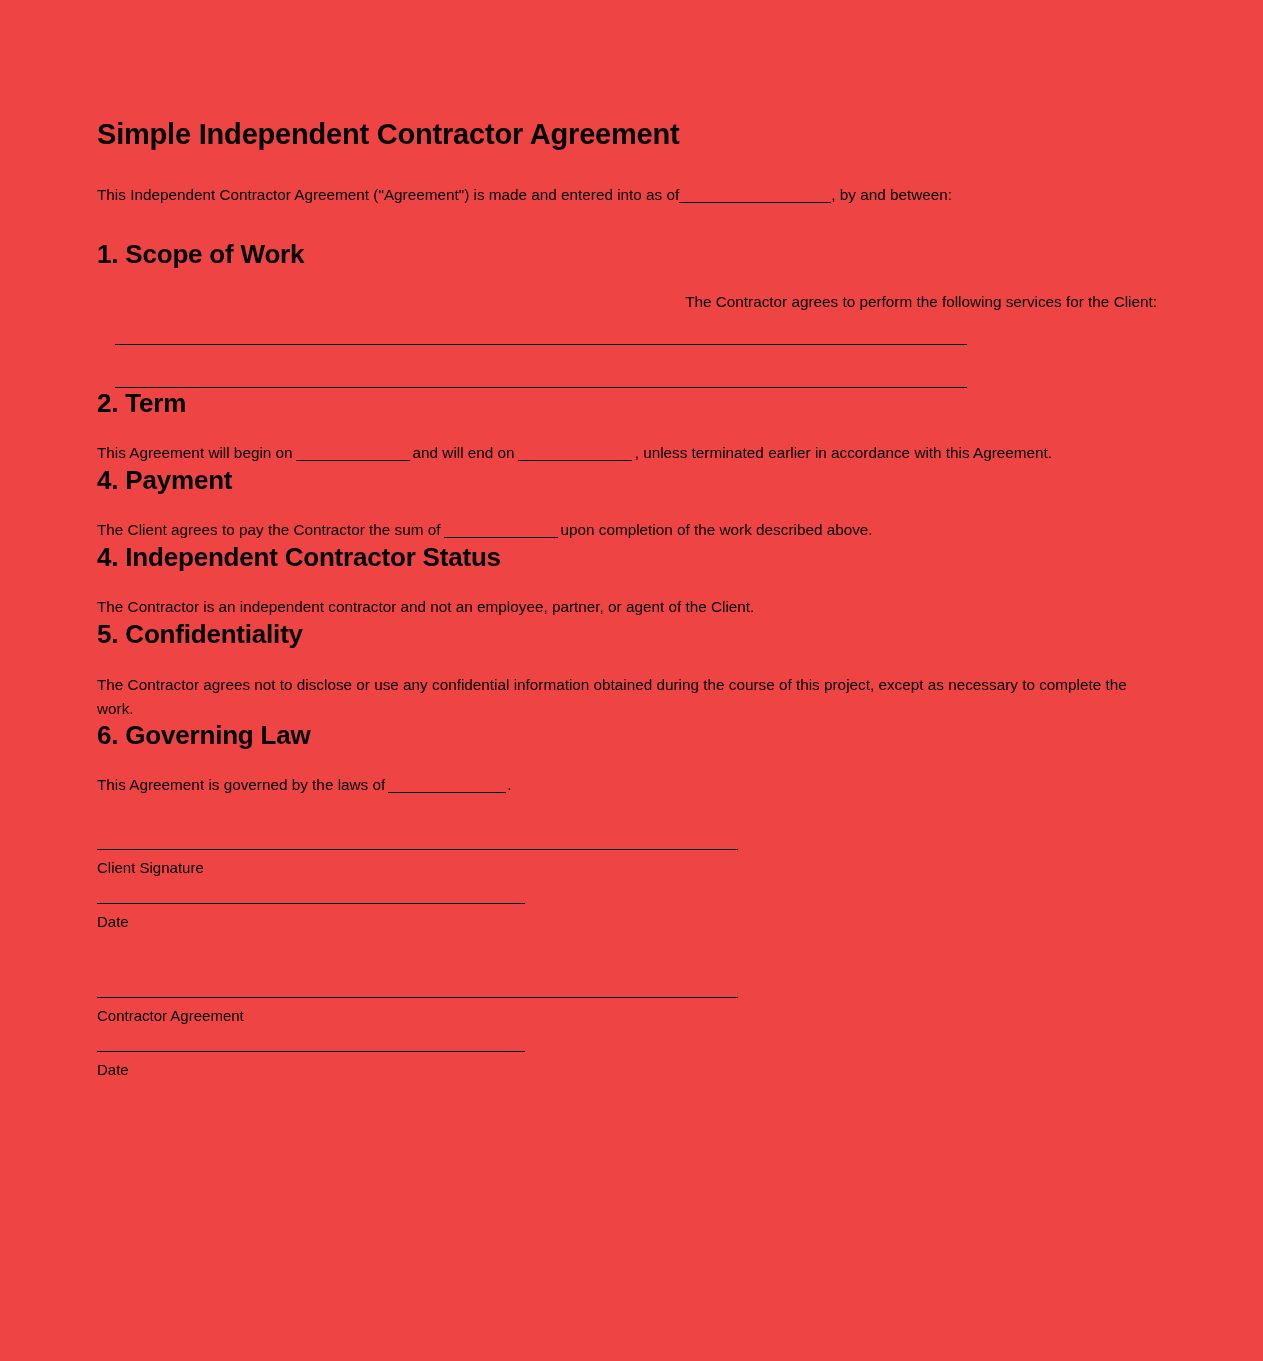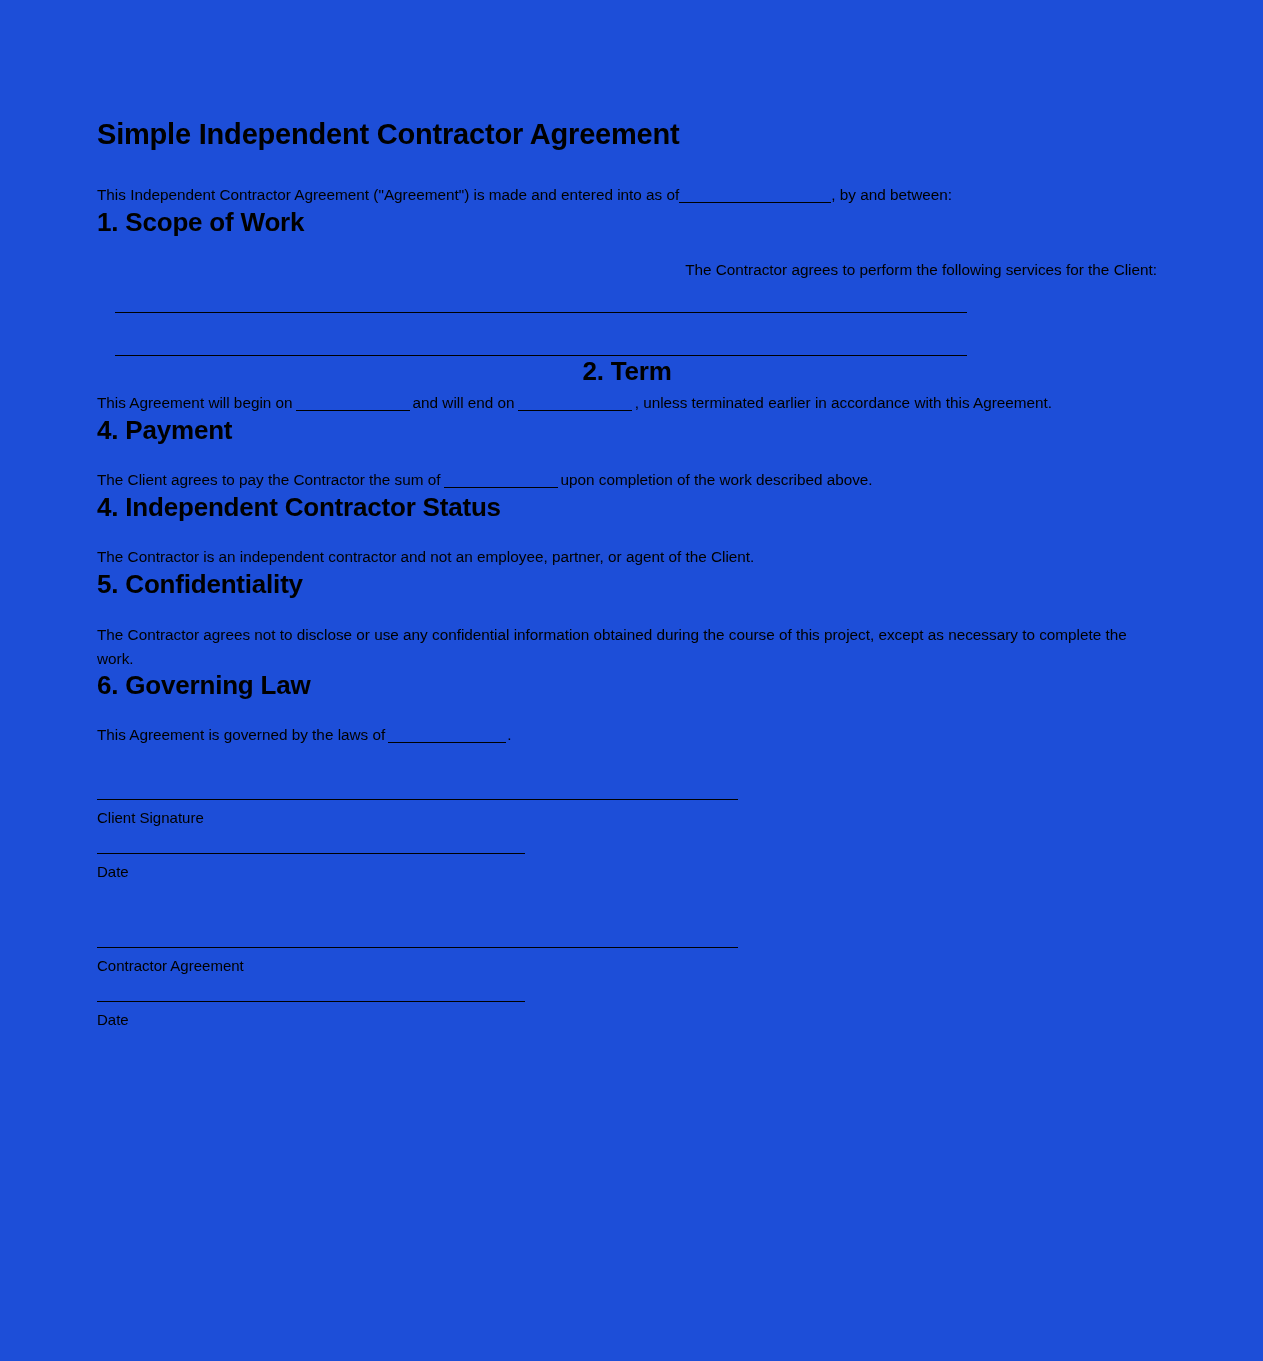--- a/index.html
+++ b/index.html
@@ -11,21 +11,21 @@
     width: 1263px;
     height: 1361px;
     font-family: "Liberation Sans", sans-serif;
     color: #000000;
     -webkit-font-smoothing: antialiased;
   }
   .page {
     position: relative;
     width: 1263px;
     height: 1361px;
-    background: #1d4ed8;
+    background: #ef4444;
     box-sizing: border-box;
     padding: 16px;
   }
   .content {
     position: absolute;
     left: 97px;
     top: 118px;
     width: 1060px;
   }
 
@@ -38,21 +38,21 @@
   }
 
   .para {
     font-size: 15.3px;
     line-height: 1.55;
     margin: 0;
     font-weight: normal;
   }
 
   .intro {
-    margin-bottom: 0;
+    margin-bottom: 32px;
   }
 
   
   .blank {
     display: inline-block;
     border-bottom: 1.6px solid #000;
     vertical-align: -3px;
     height: 13px;
   }
   .blank-date   { width: 152px; }
@@ -84,22 +84,22 @@
     font-size: 26px;
     font-weight: bold;
     letter-spacing: -0.2px;
     margin: 0;
     line-height: 1.2;
   }
 
   
   .sec-1-h   { margin-top: 39px; }
   .sec-1-p   { margin-top: 20px; text-align: right; }
-  .sec-2-h   { margin-top: 40px; text-align: center; }
-  .sec-2-p   { margin-top: 4px; }
+  .sec-2-h   { margin-top: 40px; }
+  .sec-2-p   { margin-top: 22px; }
   .sec-3-h   { margin-top: 40px; }
   .sec-3-p   { margin-top: 22px; }
   .sec-4-h   { margin-top: 41px; }
   .sec-4-p   { margin-top: 22px; }
   .sec-5-h   { margin-top: 41px; }
   .sec-5-p   { margin-top: 23px; width: 1053px; }
   .sec-6-h   { margin-top: 42px; }
   .sec-6-p   { margin-top: 22px; }
 
   

